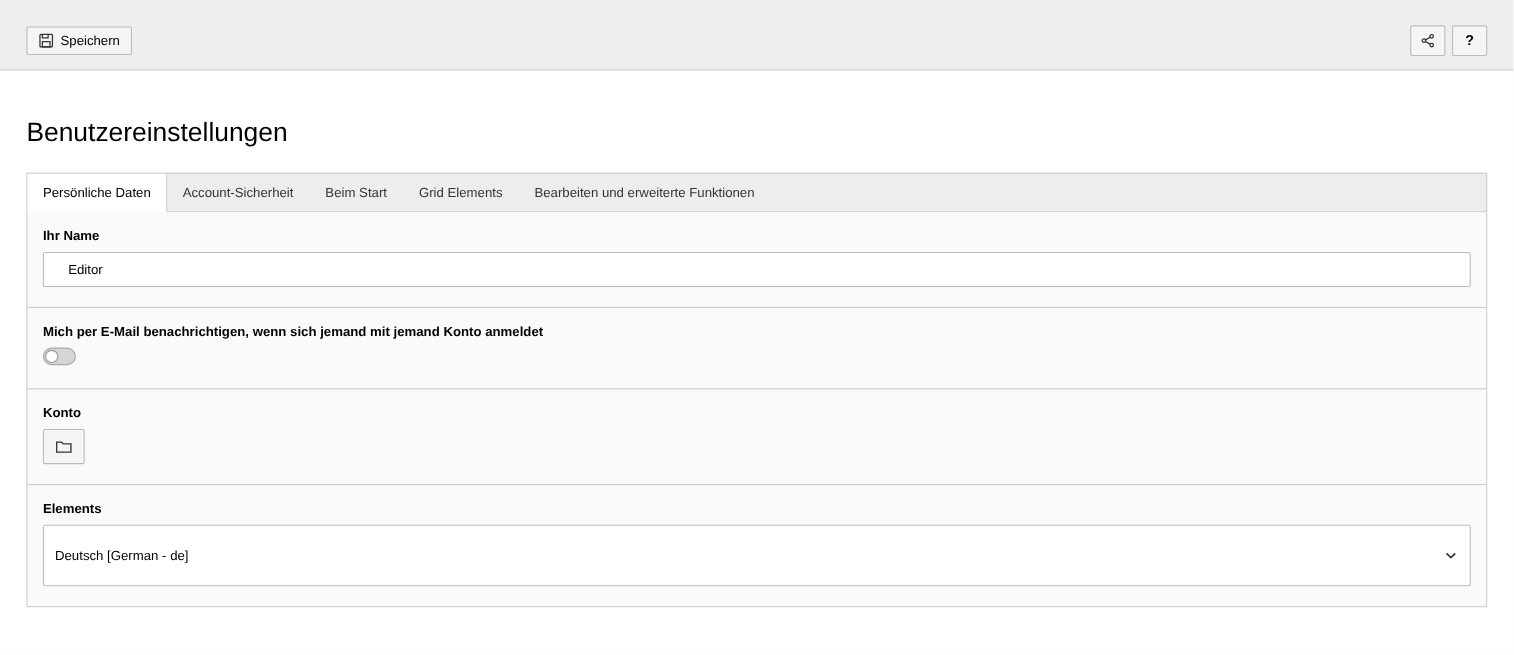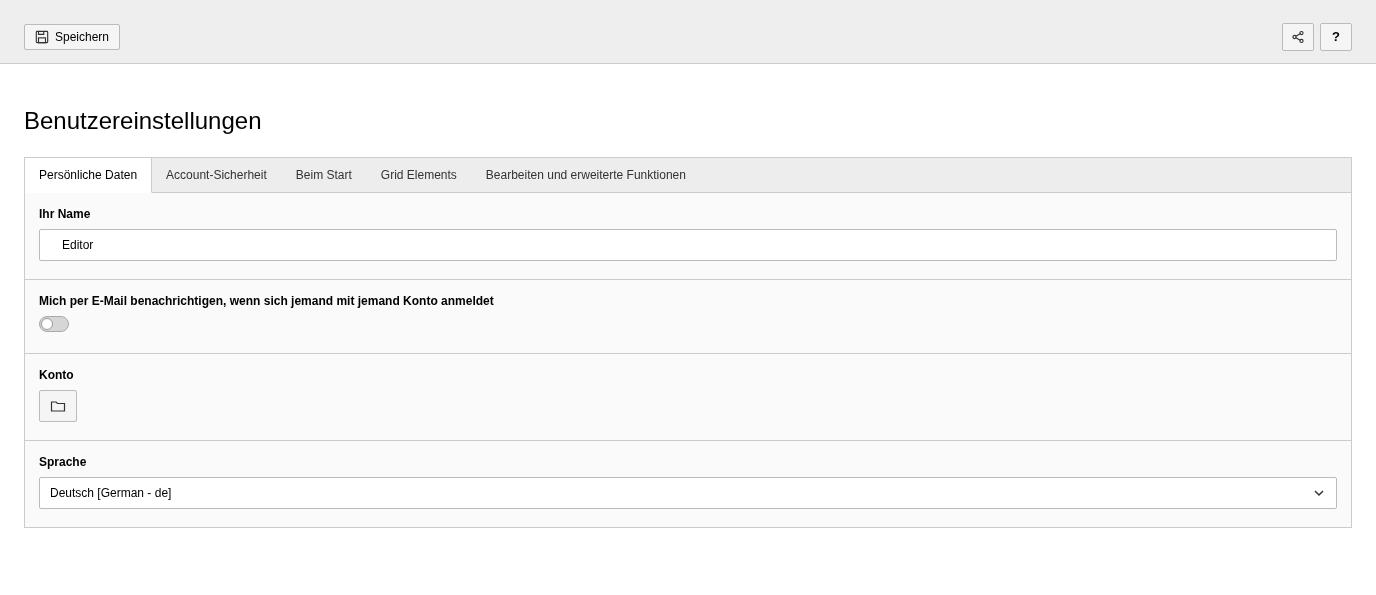--- a/index.html
+++ b/index.html
@@ -111,21 +111,21 @@
     position: absolute;
     top: 1px;
     left: 1px;
   }
   .select-wrap {
     position: relative;
     width: 100%;
   }
   .select {
     width: 100%;
-    padding: 8px 10px;
+    padding: 20px 10px;
     font-size: 12px;
     border: 1px solid #bbb;
     border-radius: 2px;
     background: #fff;
     appearance: none;
     font-family: inherit;
     cursor: pointer;
   }
   .select-chevron {
     position: absolute;
@@ -200,21 +200,21 @@
       <button class="btn icon-btn" style="width:38px;height:32px;">
         <span>
           <svg width="16" height="14" viewBox="0 0 16 14" fill="none" stroke="#333" stroke-width="1.2">
             <path d="M1.5 3 V12 H14.5 V4.5 H7.5 L6 3 Z"></path>
           </svg>
         </span>
       </button>
     </div>
 
     <div class="form-section">
-      <label class="form-label">Sprache</label>
+      <label class="form-label">Elements</label>
       <div class="select-wrap">
         <select class="select">
           <option>Deutsch [German - de]</option>
         </select>
         <span class="select-chevron">
           <svg width="12" height="12" viewBox="0 0 12 12" fill="none" stroke="#333" stroke-width="1.5">
             <path d="M2 4 L6 8 L10 4"></path>
           </svg>
         </span>
       </div>

